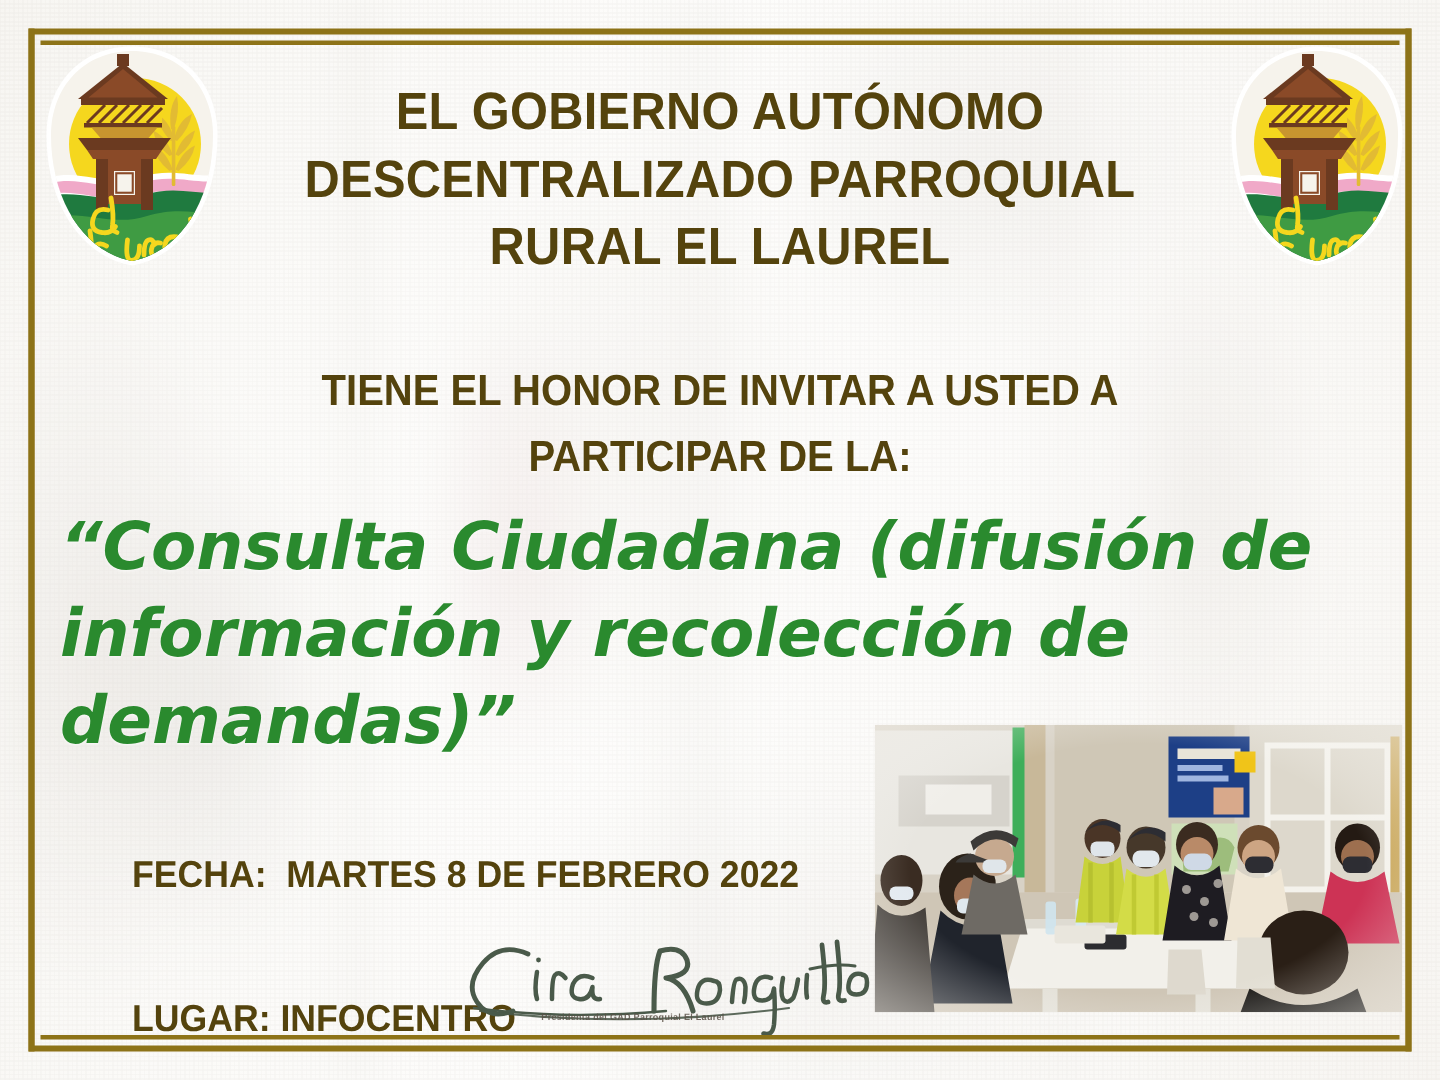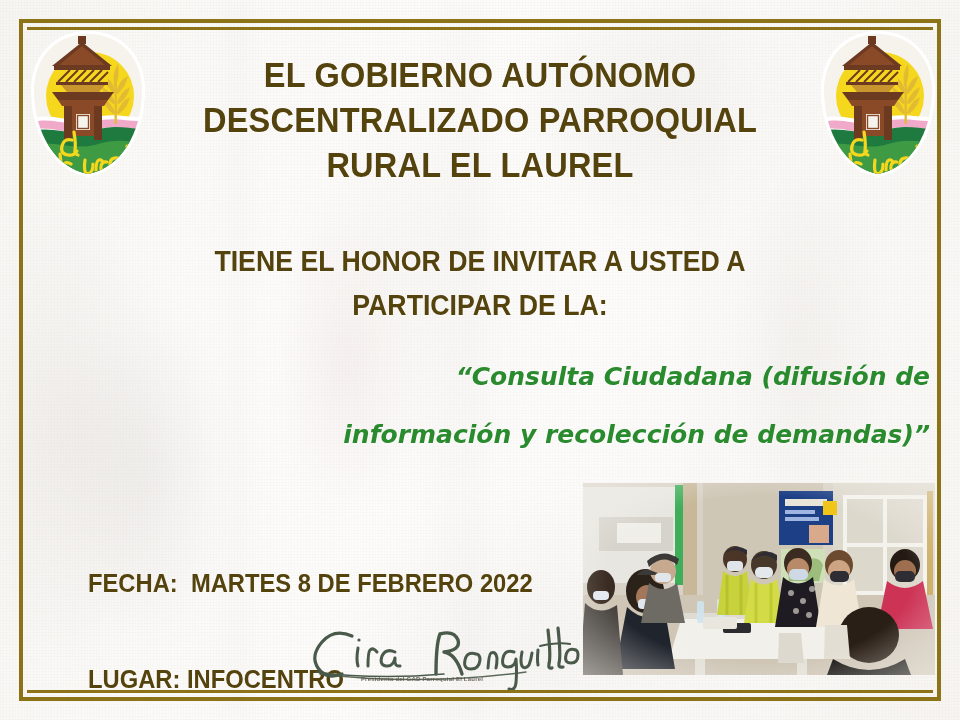--- a/index.html
+++ b/index.html
@@ -87,25 +87,25 @@
   .subtitle{
     position:absolute;left:120px;top:239px;width:720px;
     text-align:center;
     font-family:"Liberation Sans Narrow","Liberation Sans",sans-serif;
     font-weight:bold;font-size:29px;line-height:44px;
     color:#54430d;
     transform:scaleX(.92);transform-origin:center top;
     text-shadow:0 1px 1px rgba(255,255,255,.5);
   }
   .script{
-    position:absolute;left:40px;top:348px;width:890px;
-    text-align:right;
+    position:absolute;left:40px;top:336px;width:890px;
+    text-align:left;
     font-family:"DejaVu Sans",sans-serif;
     font-style:italic;font-weight:600;
-    font-size:25px;line-height:58px;
+    font-size:44px;line-height:58px;
     color:#2a8a2e;
     text-shadow:0 1px 2px rgba(255,255,255,.75);
   }
   .details{
     position:absolute;left:88px;top:503px;
     font-family:"Liberation Sans Narrow","Liberation Sans",sans-serif;
     font-weight:bold;font-size:25px;line-height:32px;
     color:#54430d;
     transform:scaleX(.95);transform-origin:left top;
     text-shadow:0 1px 1px rgba(255,255,255,.5);

